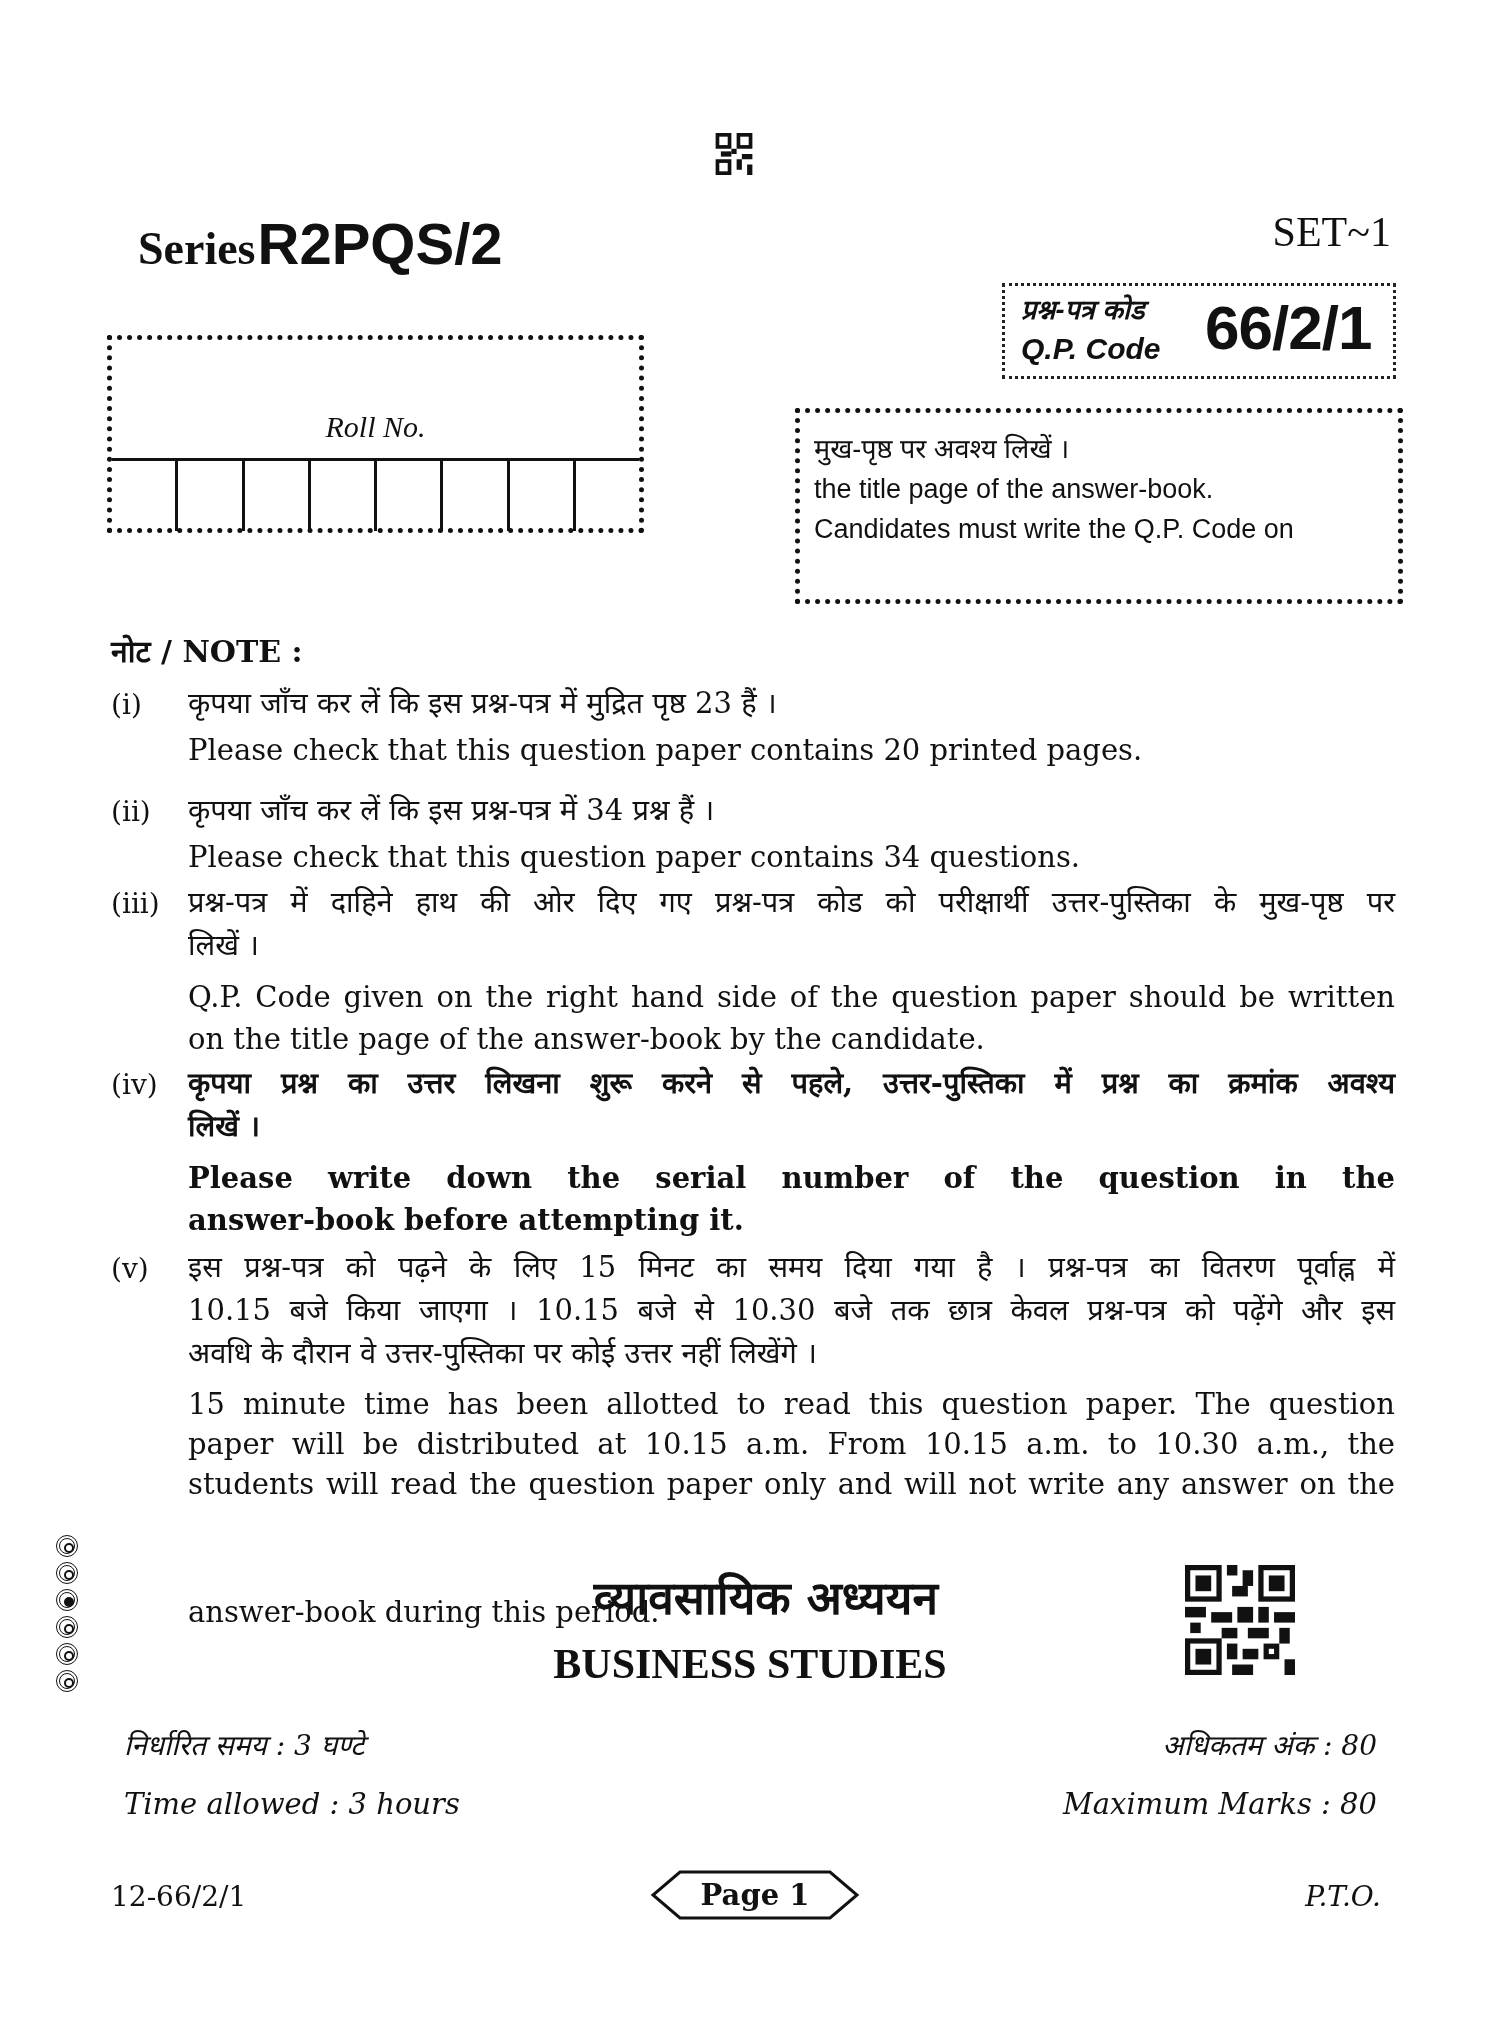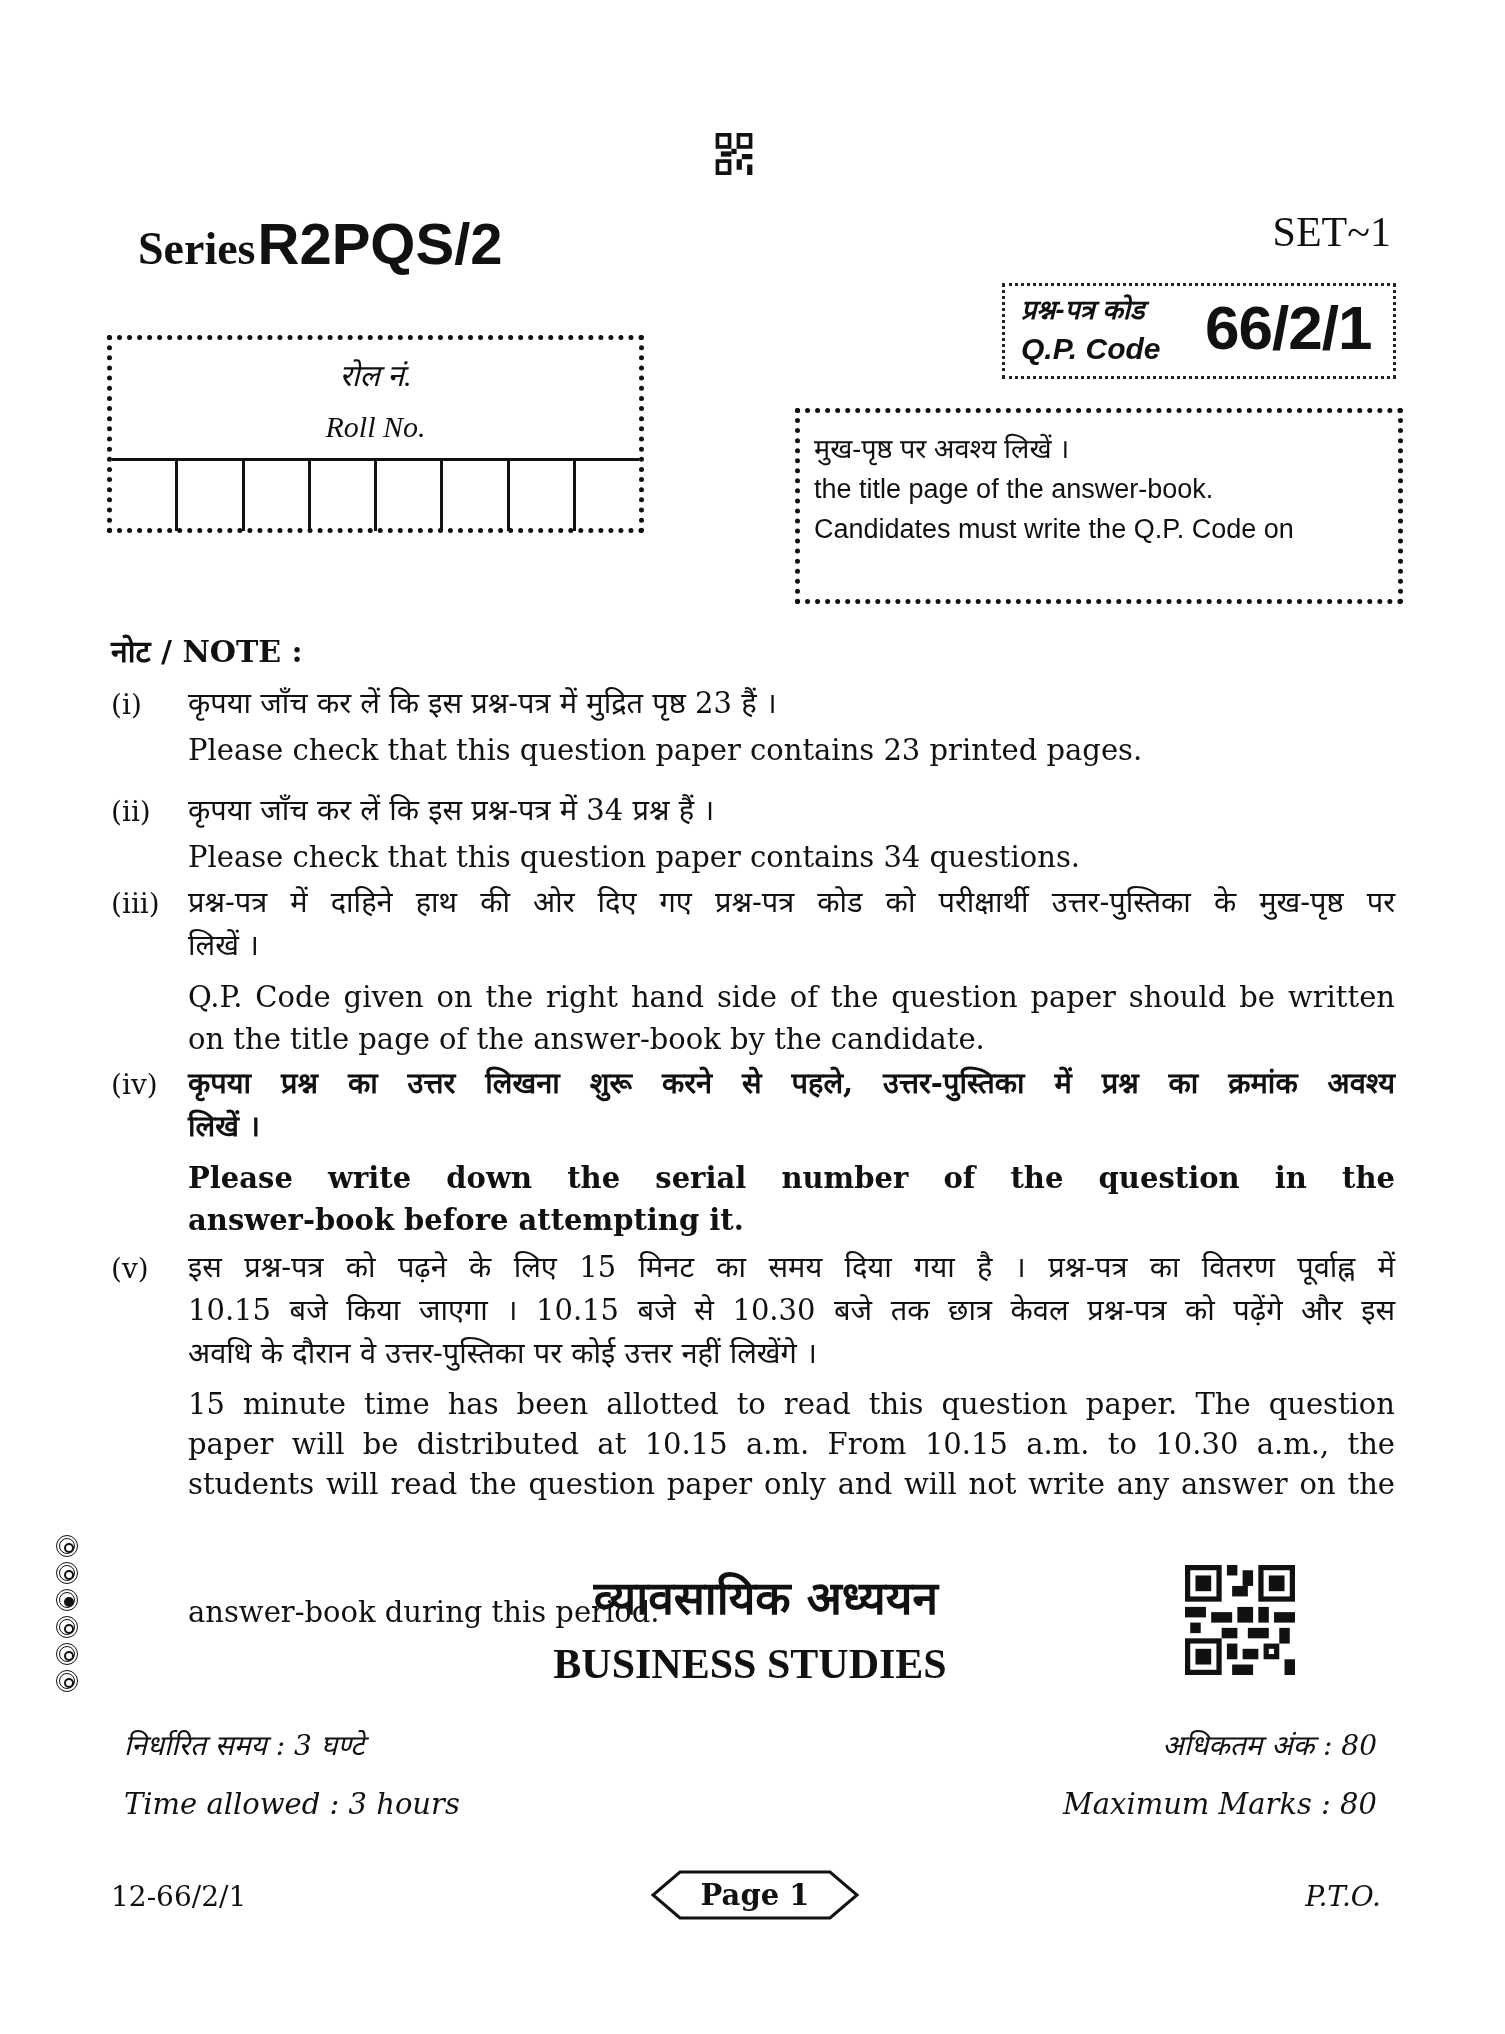--- a/index.html
+++ b/index.html
@@ -83,39 +83,38 @@
   <div class="abs qp-val sans">66/2/1</div>
 </div>
 
 <div class="abs cand sans">
   <div>मुख-पृष्ठ पर अवश्य लिखें ।</div>
   <div>the title page of the answer-book.</div>
   <div>Candidates must write the Q.P. Code on</div>
 </div>
 
 <div class="abs roll serif">
-  <div class="abs roll-hi">रोल नं.</div>
   <div class="abs roll-en">Roll No.</div>
   <div class="abs roll-cells">
     <span></span>
       <span></span>
     <span></span>
       <span></span>
     <span></span>
       <span></span>
     <span></span>
       <span></span>
   </div>
 </div>
 
 <div class="abs note-head">नोट / NOTE :</div>
 
 <div class="num" style="top:688px">(i)</div>
 <div class="line" style="top:683px">कृपया जाँच कर लें कि इस प्रश्न-पत्र में मुद्रित पृष्ठ 23 हैं ।</div>
-<div class="line" style="top:730px">Please check that this question paper contains 23 printed pages.</div>
+<div class="line" style="top:730px">Please check that this question paper contains 20 printed pages.</div>
 
 <div class="num" style="top:795px">(ii)</div>
 <div class="line" style="top:790px">कृपया जाँच कर लें कि इस प्रश्न-पत्र में 34 प्रश्न हैं ।</div>
 <div class="line" style="top:837px">Please check that this question paper contains 34 questions.</div>
 
 <div class="num" style="top:887px">(iii)</div>
 <div class="line just" style="top:882px">प्रश्न-पत्र में दाहिने हाथ की ओर दिए गए प्रश्न-पत्र कोड को परीक्षार्थी उत्तर-पुस्तिका के मुख-पृष्ठ पर</div>
 <div class="line" style="top:925px">लिखें ।</div>
 <div class="line just" style="top:977px">Q.P. Code given on the right hand side of the question paper should be written</div>
 <div class="line" style="top:1019px">on the title page of the answer-book by the candidate.</div>

